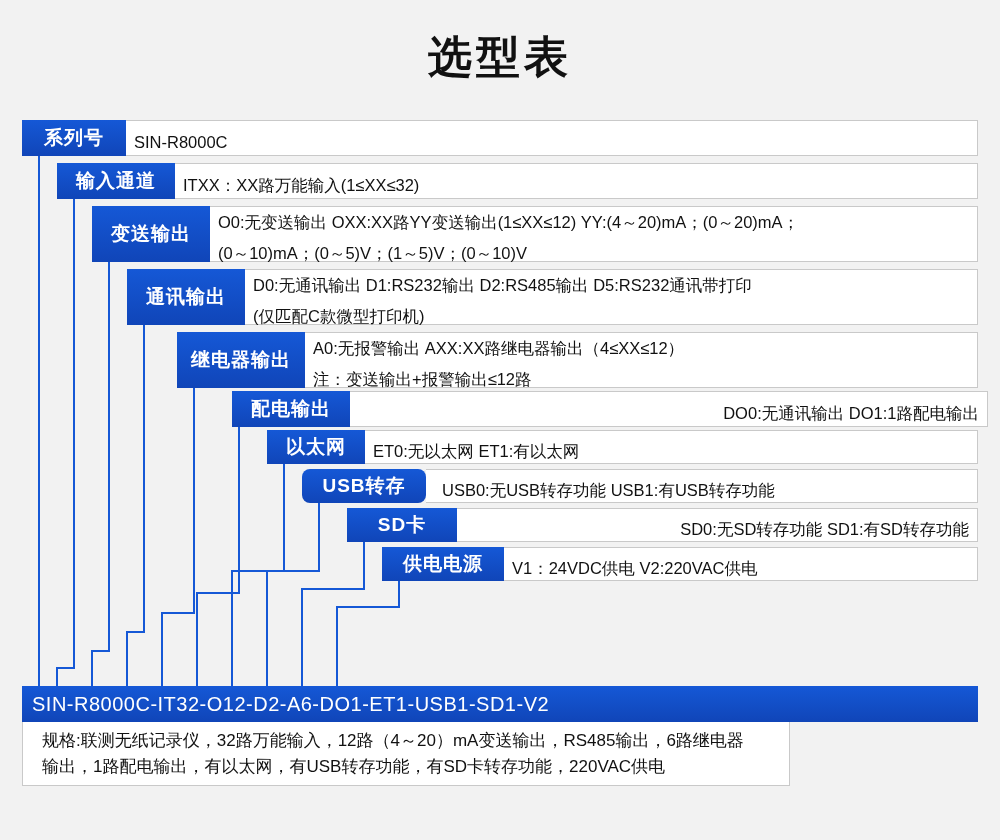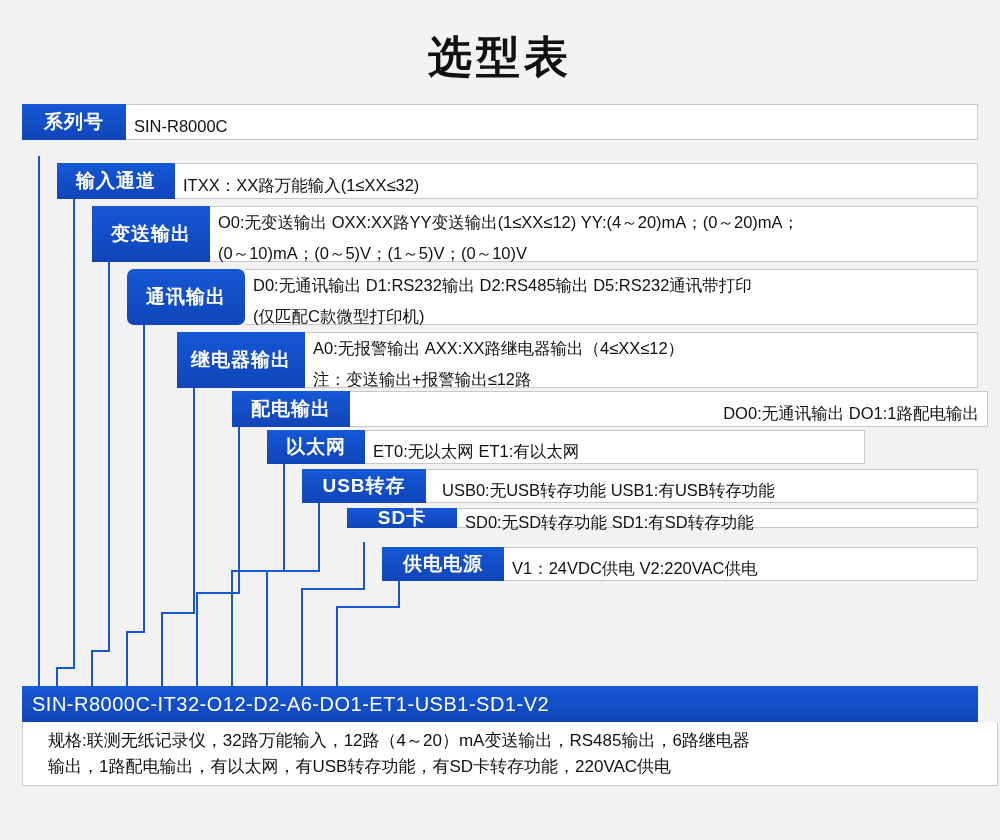--- a/index.html
+++ b/index.html
@@ -85,41 +85,41 @@
     display: flex;
     align-items: center;
     padding-left: 10px;
     box-sizing: border-box;
     letter-spacing: 0.5px;
   }
   .result-desc {
     position: absolute;
     left: 22px;
     top: 722px;
-    width: 976px;
+    width: 768px;
     height: 64px;
     background: #fff;
     border: 1px solid #c9c9c9;
     border-top: none;
     box-sizing: border-box;
     font-size: 17px;
     color: #111;
-    padding: 6px 25px;
+    padding: 6px 19px;
     line-height: 1.55;
   }
   .result-desc .ln { display: block; }
 </style>
 </head>
 <body>
 
 <div id="page">
 
   <div class="title">选型表</div>
 
-  <div class="row" style="left:22px; top:104px; height:36px;">
+  <div class="row" style="left:22px; top:120px; height:36px;">
     <div class="lbl" style="width:104px;">系列号</div>
     <div class="val" style="width:852px;">
       <span class="ln">SIN-R8000C</span>
     </div>
   </div>
 
   <div class="row" style="left:57px; top:163px; height:36px;">
     <div class="lbl" style="width:118px;">输入通道</div>
     <div class="val" style="width:803px;">
       <span class="ln">ITXX：XX路万能输入(1≤XX≤32)</span>
@@ -128,21 +128,21 @@
 
   <div class="row" style="left:92px; top:206px; height:56px;">
     <div class="lbl" style="width:118px;">变送输出</div>
     <div class="val" style="width:768px;">
       <span class="ln">O0:无变送输出 OXX:XX路YY变送输出(1≤XX≤12)  YY:(4～20)mA；(0～20)mA；</span>
       <span class="ln">(0～10)mA；(0～5)V；(1～5)V；(0～10)V</span>
     </div>
   </div>
 
   <div class="row" style="left:127px; top:269px; height:56px;">
-    <div class="lbl" style="width:118px;border-radius:7px;">通讯输出</div>
+    <div class="lbl" style="width:118px;">通讯输出</div>
     <div class="val" style="width:733px;">
       <span class="ln">D0:无通讯输出 D1:RS232输出 D2:RS485输出 D5:RS232通讯带打印</span>
       <span class="ln">(仅匹配C款微型打印机)</span>
     </div>
   </div>
 
   <div class="row" style="left:177px; top:332px; height:56px;">
     <div class="lbl" style="width:128px;">继电器输出</div>
     <div class="val" style="width:673px;">
       <span class="ln">A0:无报警输出 AXX:XX路继电器输出（4≤XX≤12）</span>
@@ -152,33 +152,33 @@
 
   <div class="row" style="left:232px; top:391px; height:36px;text-align:right;">
     <div class="lbl" style="width:118px;">配电输出</div>
     <div class="val" style="width:638px;">
       <span class="ln">DO0:无通讯输出 DO1:1路配电输出</span>
     </div>
   </div>
 
   <div class="row" style="left:267px; top:430px; height:34px;">
     <div class="lbl" style="width:98px;">以太网</div>
-    <div class="val" style="width:500px;">
+    <div class="val" style="width:613px;">
       <span class="ln">ET0:无以太网 ET1:有以太网</span>
     </div>
   </div>
 
   <div class="row" style="left:302px; top:469px; height:34px;">
-    <div class="lbl" style="width:124px;">USB转存</div>
+    <div class="lbl" style="width:124px;border-radius:8px;">USB转存</div>
     <div class="val" style="width:552px;padding-left:16px;">
       <span class="ln">USB0:无USB转存功能 USB1:有USB转存功能</span>
     </div>
   </div>
 
-  <div class="row" style="left:347px; top:508px; height:20px;">
+  <div class="row" style="left:347px; top:508px; height:34px;text-align:right;">
     <div class="lbl" style="width:110px;">SD卡</div>
     <div class="val" style="width:521px;">
       <span class="ln">SD0:无SD转存功能 SD1:有SD转存功能</span>
     </div>
   </div>
 
   <div class="row" style="left:382px; top:547px; height:34px;">
     <div class="lbl" style="width:122px;">供电电源</div>
     <div class="val" style="width:474px;">
       <span class="ln">V1：24VDC供电 V2:220VAC供电</span>

